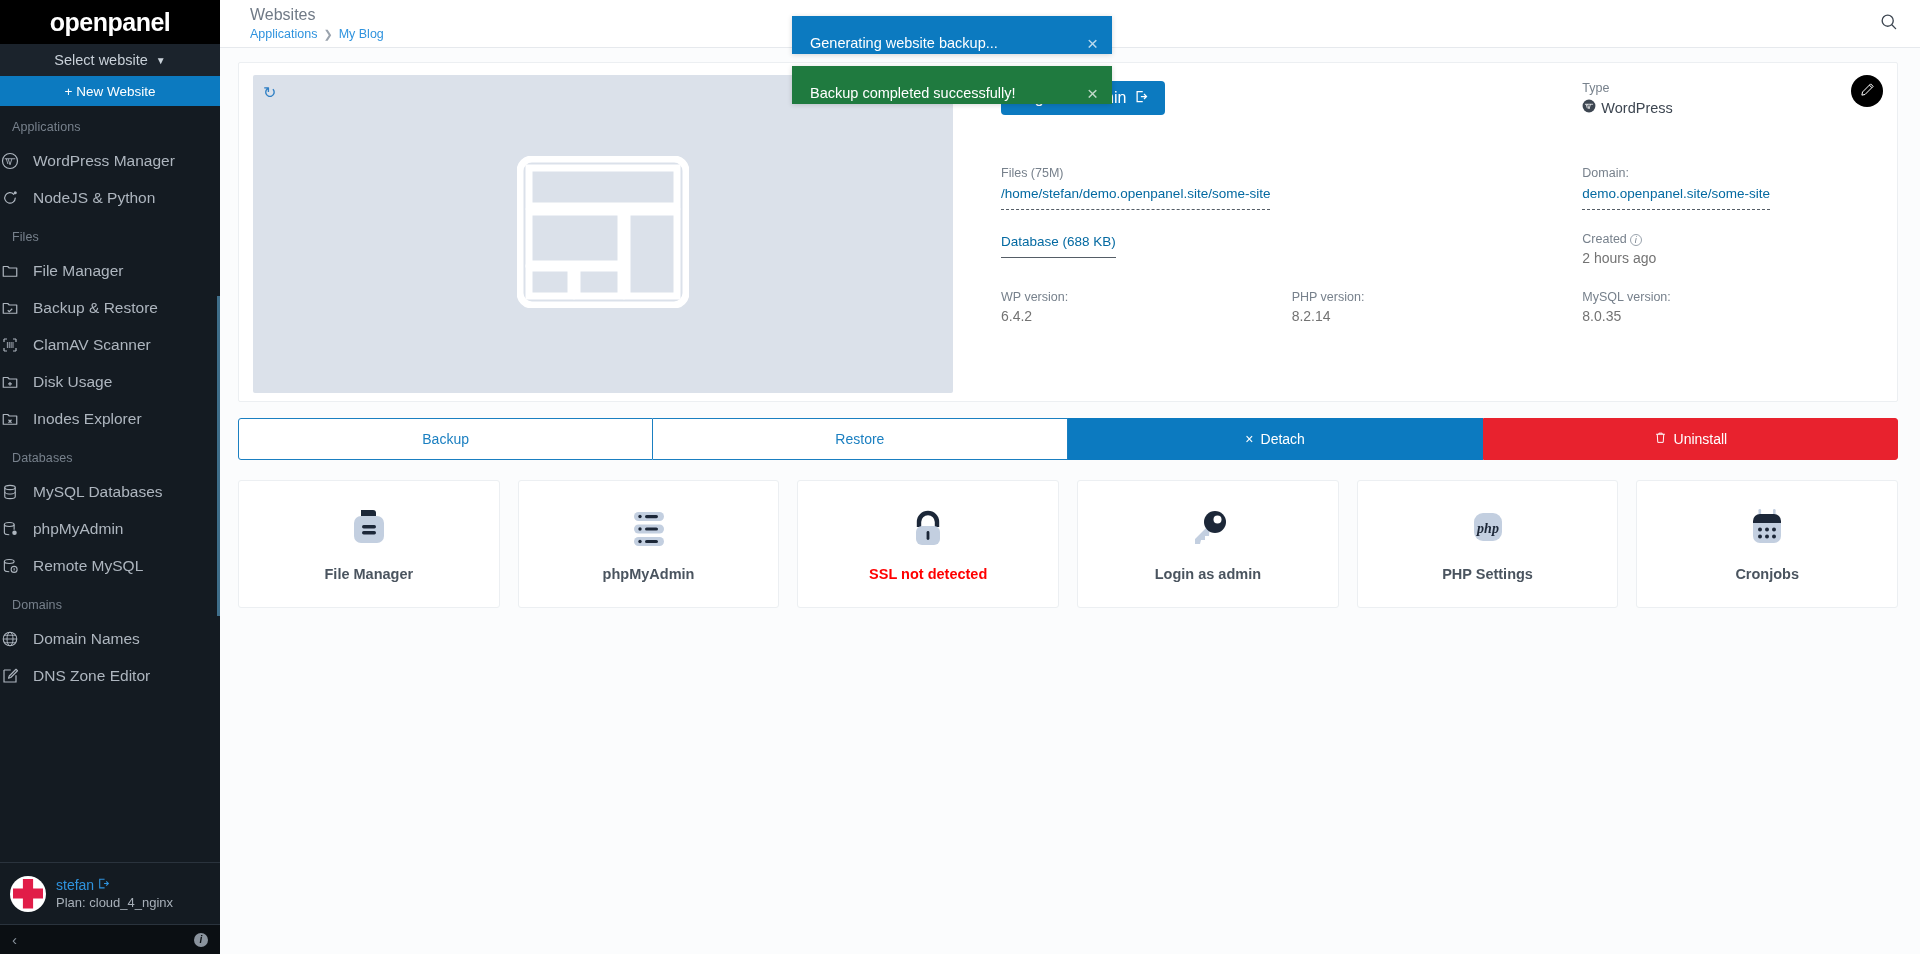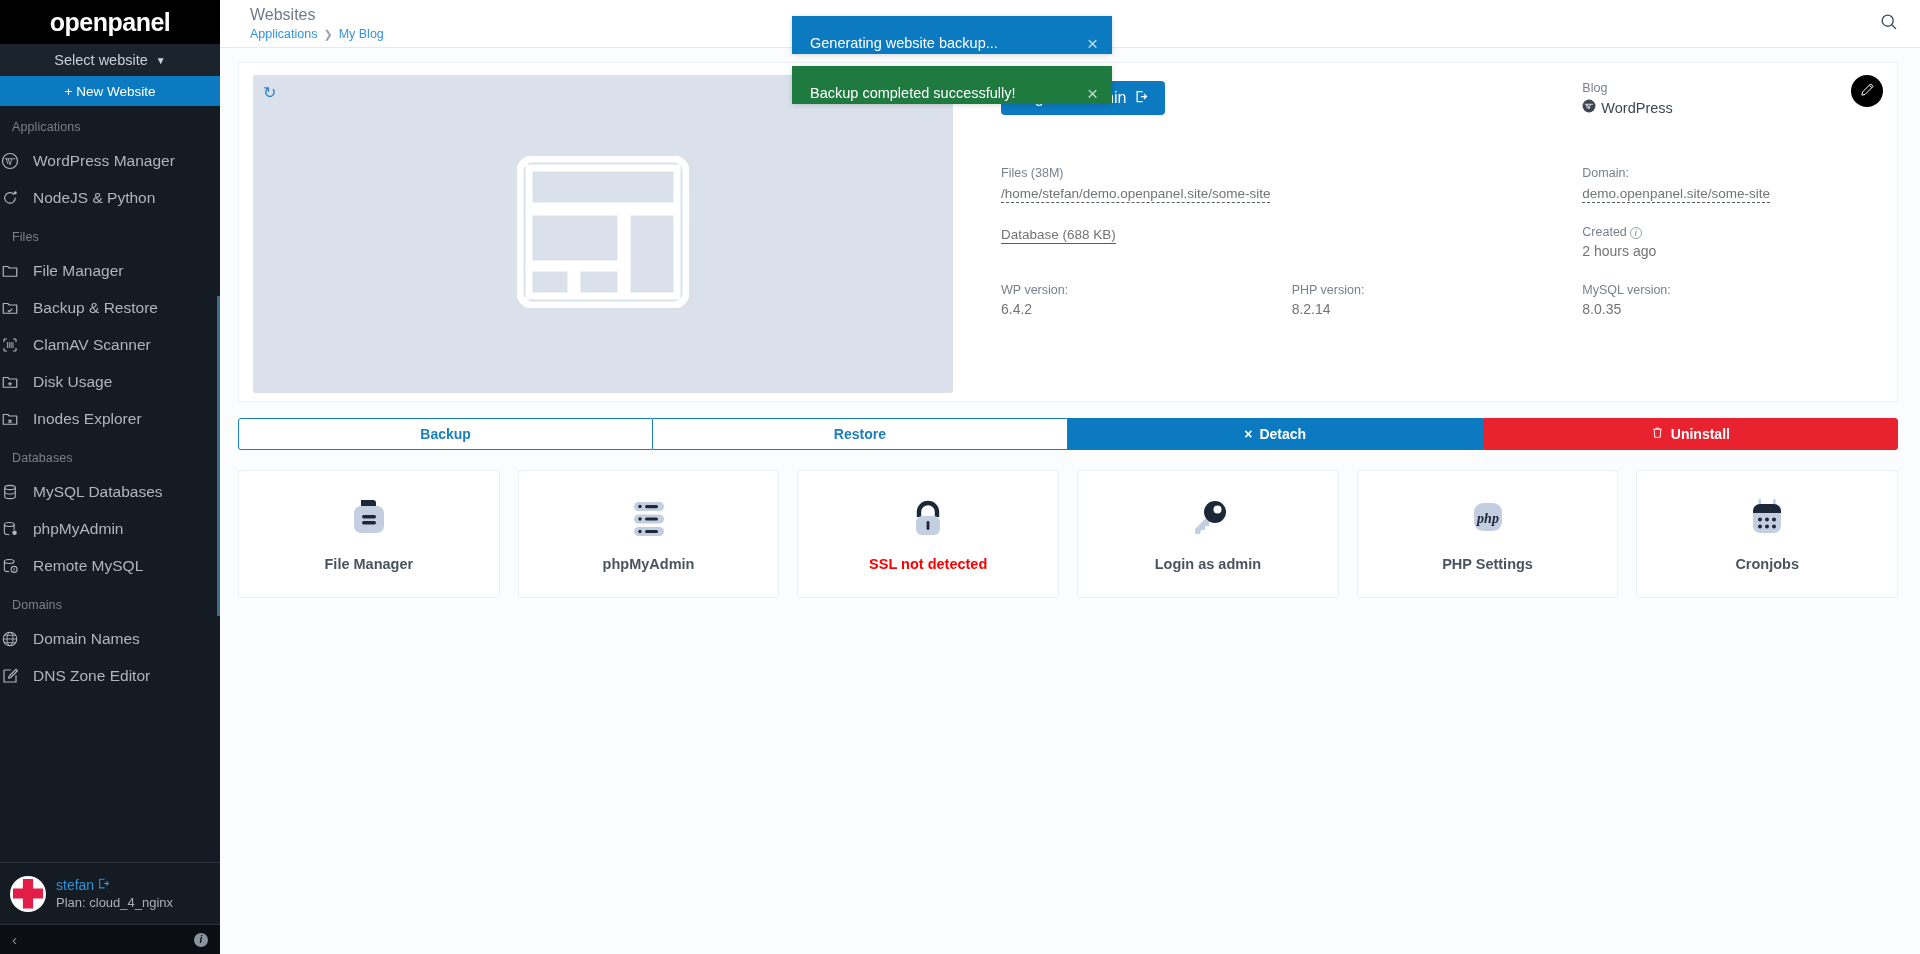--- a/index.html
+++ b/index.html
@@ -123,42 +123,42 @@
 
   .login-admin {
     background: #0c7ac0; color: #ffffff; border: none; border-radius: 4px;
     padding: 0 16px; height: 34px; font-size: 16px; cursor: pointer;
     display: inline-flex; align-items: center; gap: 8px;
     font-family: "Liberation Sans", sans-serif;
   }
   .field-label { color: #77818c; font-size: 12.5px; margin-bottom: 4px; }
   .field-value { color: #737373; font-size: 14px; }
   .dotted-link {
-    color: #737373; font-size: 13.5px; cursor: pointer;
+    color: #0369a1; font-size: 13.5px; cursor: pointer;
     border-bottom: 1px dashed #555d66; text-decoration: none;
-    display: inline-block; padding-bottom: 1px;
+    display: inline-block; padding-bottom: 8px;
   }
   .solid-under { border-bottom: 1px solid #555d66; }
   .type-val { display: flex; align-items: center; gap: 5px;
     color: #3d4651; font-size: 14.5px; }
   .circle-i {
     display: inline-flex; width: 12px; height: 12px; border-radius: 50%;
     border: 1px solid #9aa3ad; color: #77818c; font-size: 9px;
     align-items: center; justify-content: center; font-style: italic;
     vertical-align: middle; margin-left: 3px;
   }
   .edit-fab {
     position: absolute; right: 14px; top: 12px;
     width: 32px; height: 32px; border-radius: 50%; background: #000000;
     display: flex; align-items: center; justify-content: center; cursor: pointer;
   }
   .edit-fab svg { width: 15px; height: 15px; stroke: #ffffff; fill: none; stroke-width: 1.6; }
 
   
-  .action-bar { display: flex; margin-top: 16px; height: 32px; font-weight: bold; }
+  .action-bar { display: flex; margin-top: 16px; height: 42px; }
   .act {
     flex: 1 1 0; display: flex; align-items: center; justify-content: center;
     font-size: 14px; cursor: pointer; gap: 7px;
     font-family: "Liberation Sans", sans-serif;
   }
   .act-outline { background: #ffffff; color: #1a7fc1; border: 1px solid #1a7fc1; }
   .act-outline + .act-outline { border-left: none; }
   .act-blue { background: #0c7ac0; color: #ffffff; border: 1px solid #0c7ac0; }
   .act-red { background: #e8222e; color: #ffffff; border: 1px solid #e8222e; }
   .act:first-child { border-top-left-radius: 3px; border-bottom-left-radius: 3px; }
@@ -399,36 +399,36 @@
                 <span>Login as Admin</span>
                 <span>
                   <svg width="15" height="15" viewBox="0 0 24 24">
                       <path d="M14 4H5v16h9" fill="none" stroke="#fff" stroke-width="2"></path>
                       <path d="M11 12h9M16 8l4 4-4 4" fill="none" stroke="#fff" stroke-width="2"></path>
                     </svg>
                 </span>
               </button>
             </div>
             <div>
-              <div class="field-label">Blog</div>
+              <div class="field-label">Type</div>
               <div class="type-val">
                 <span>
                   <svg width="14" height="14" viewBox="0 0 24 24">
                       <circle cx="12" cy="12" r="11" fill="#3d4651"></circle>
                       <path d="M5 9h14M9.5 9l2.5 8 2.5-8M7 9l2.2 7" stroke="#fff" stroke-width="1.3" fill="none"></path>
                     </svg>
                 </span>
                 <span>WordPress</span>
               </div>
             </div>
           </div>
 
           <div class="info-grid" style="margin-bottom:22px;">
             <div style="grid-column:1 / span 2;">
-              <div class="field-label">Files (38M)</div>
+              <div class="field-label">Files (75M)</div>
               <a class="dotted-link">/home/stefan/demo.openpanel.site/some-site</a>
             </div>
             <div>
               <div class="field-label">Domain:</div>
               <a class="dotted-link">demo.openpanel.site/some-site</a>
             </div>
           </div>
 
           <div class="info-grid" style="margin-bottom:24px;">
             <div style="grid-column:1 / span 2;">

